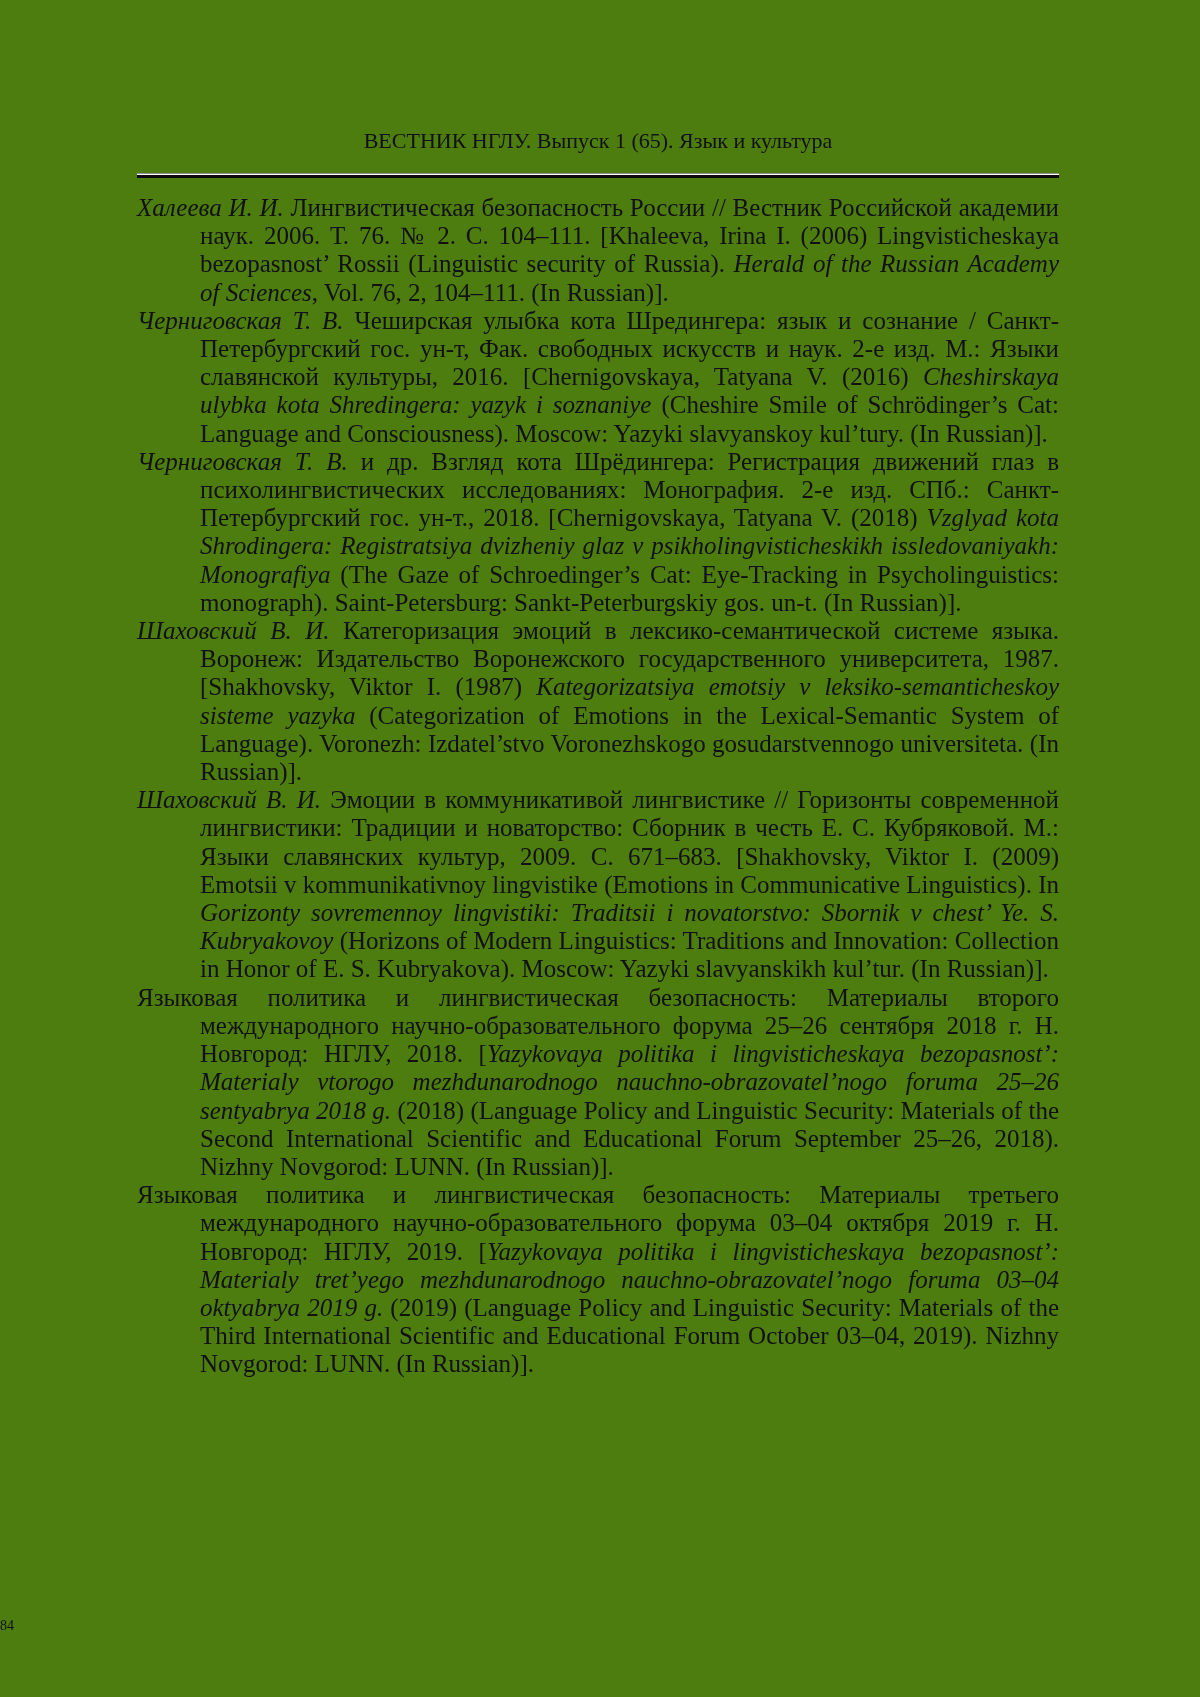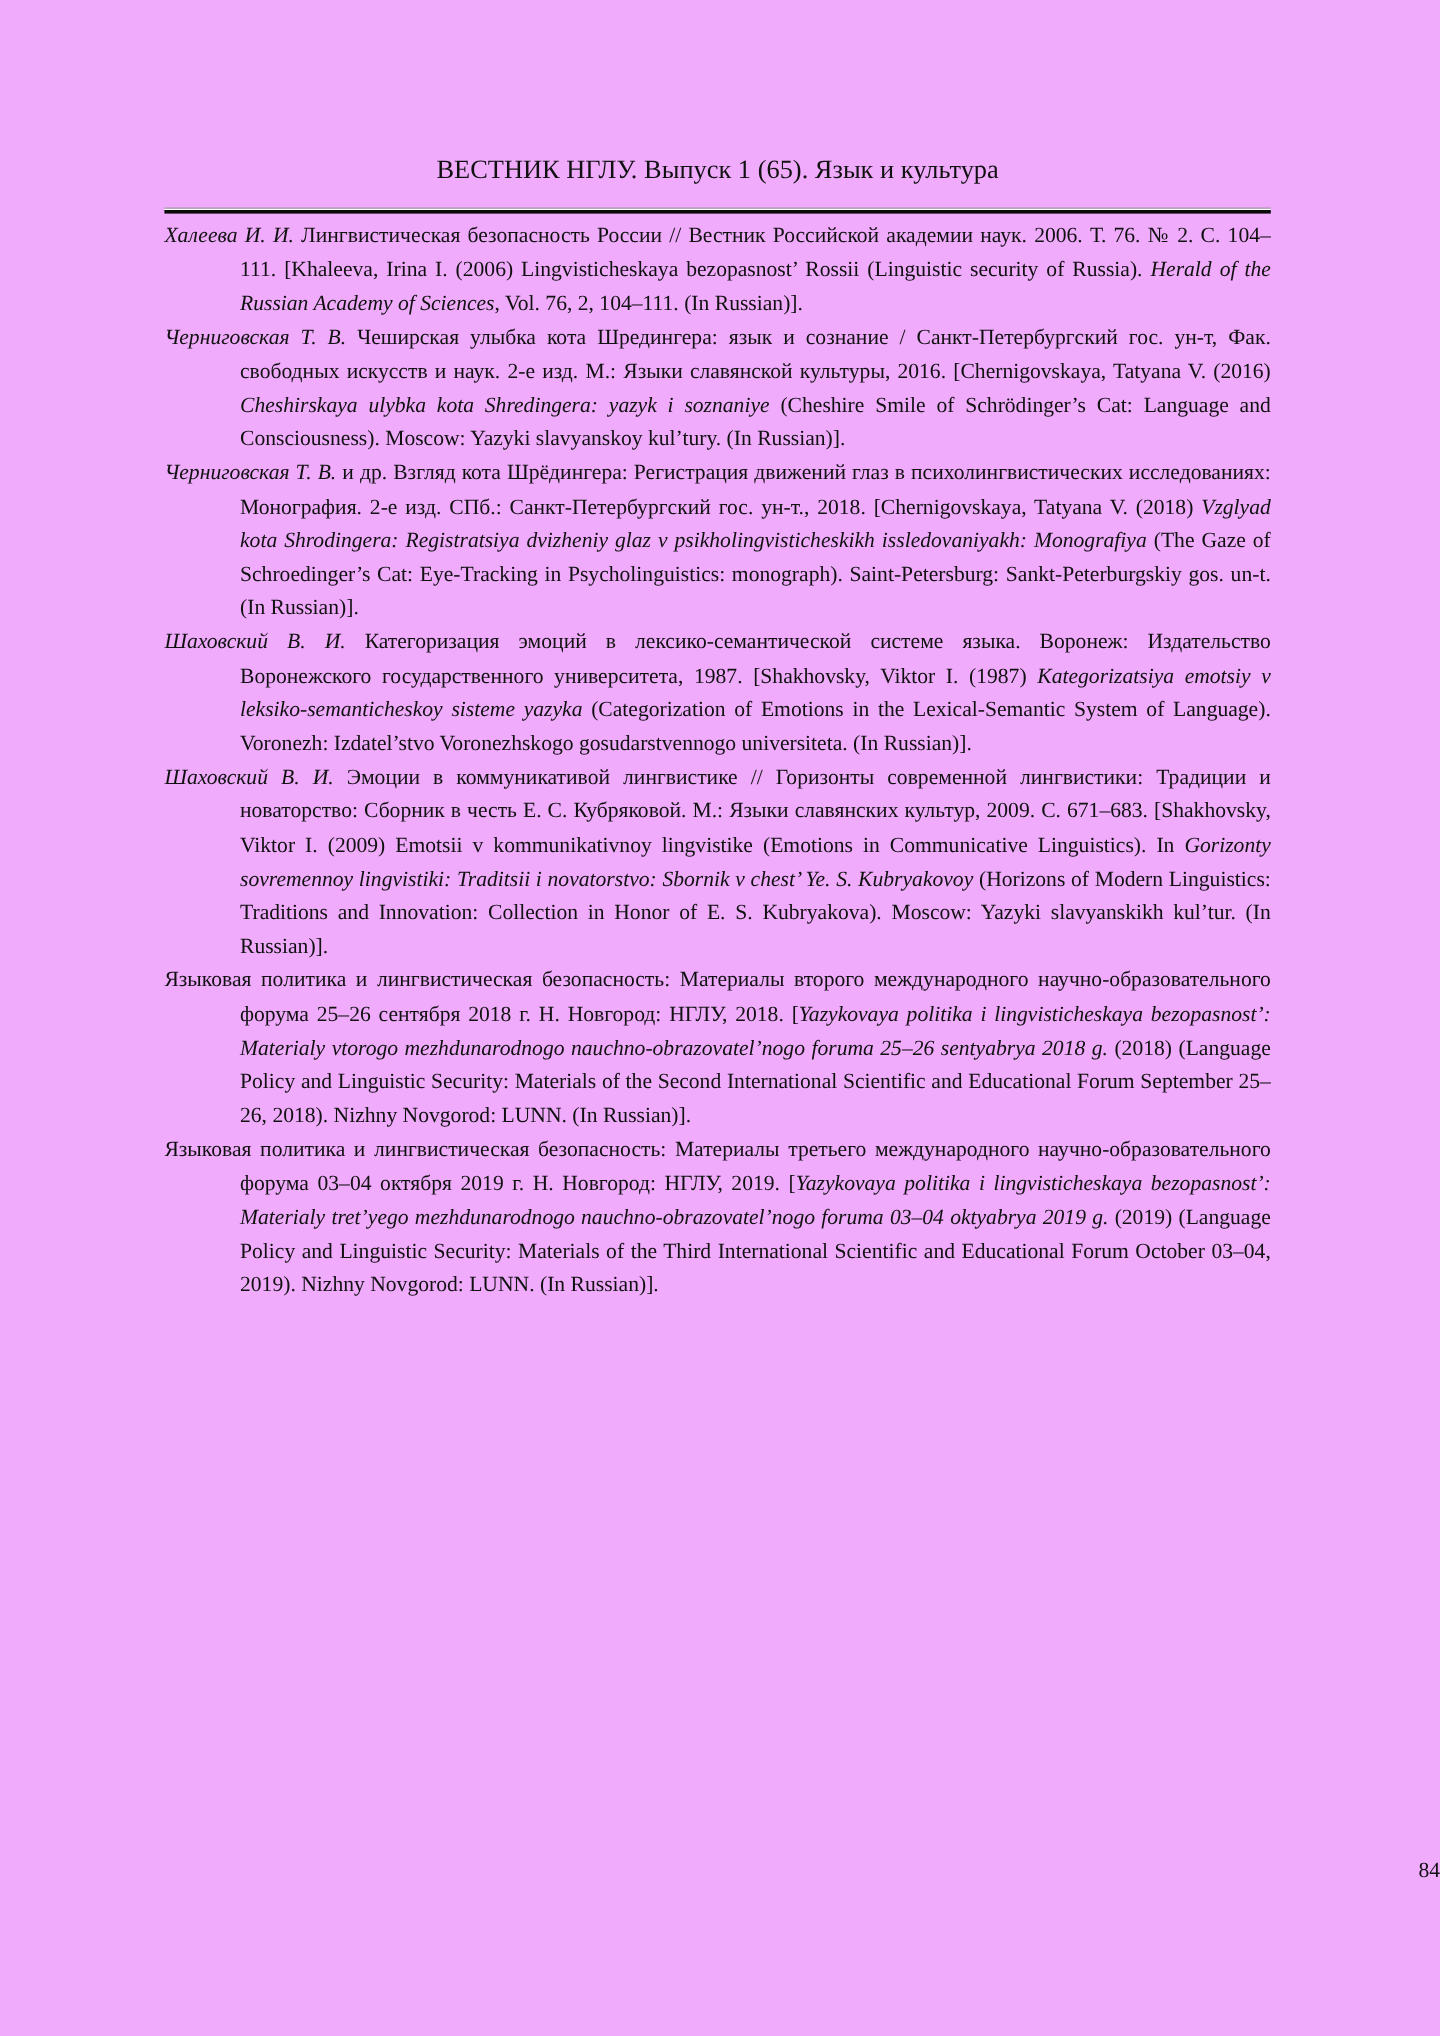--- a/index.html
+++ b/index.html
@@ -4,21 +4,21 @@
 <style>
   html, body {
     margin: 0;
     padding: 0;
     background: #ffffff;
   }
   .page {
     position: relative;
     width: 1200px;
     height: 1697px;
-    background: #f0abfc;
+    background: #4d7c0f;
     color: #111111;
     font-family: "Liberation Serif", "DejaVu Serif", serif;
     overflow: hidden;
   }
   .content {
     position: absolute;
     left: 137px;
     top: 0;
     width: 922px;
   }
@@ -29,38 +29,38 @@
     line-height: 30px;
     white-space: nowrap;
   }
   .double-rule {
     margin-top: 17px;
   }
   .rule-thin  { height: 1px; background: #8f8f8f; }
   .rule-gap   { height: 1px; background: #ffffff; }
   .rule-thick { height: 3px; background: #0a0a0a; }
   .refs {
-    margin-top: 4px;
-    font-size: 18px;
+    margin-top: 16px;
+    font-size: 25px;
     line-height: 28.2px;
     text-align: justify;
   }
   .refs p {
     margin: 0;
     padding-left: 63px;
     text-indent: -63px;
   }
   .it { font-style: italic; }
   .footer {
     position: absolute;
-    top: 1543px;
+    top: 1611px;
     left: 0;
     width: 100%;
-    text-align: right;
-    font-size: 18px;
+    text-align: left;
+    font-size: 14px;
     line-height: 30px;
   }
 </style>
 </head>
 <body>
 
 <div class="page">
   <div class="content">
 
     <div class="journal-header">ВЕСТНИК НГЛУ. Выпуск 1 (65). Язык и культура</div>

